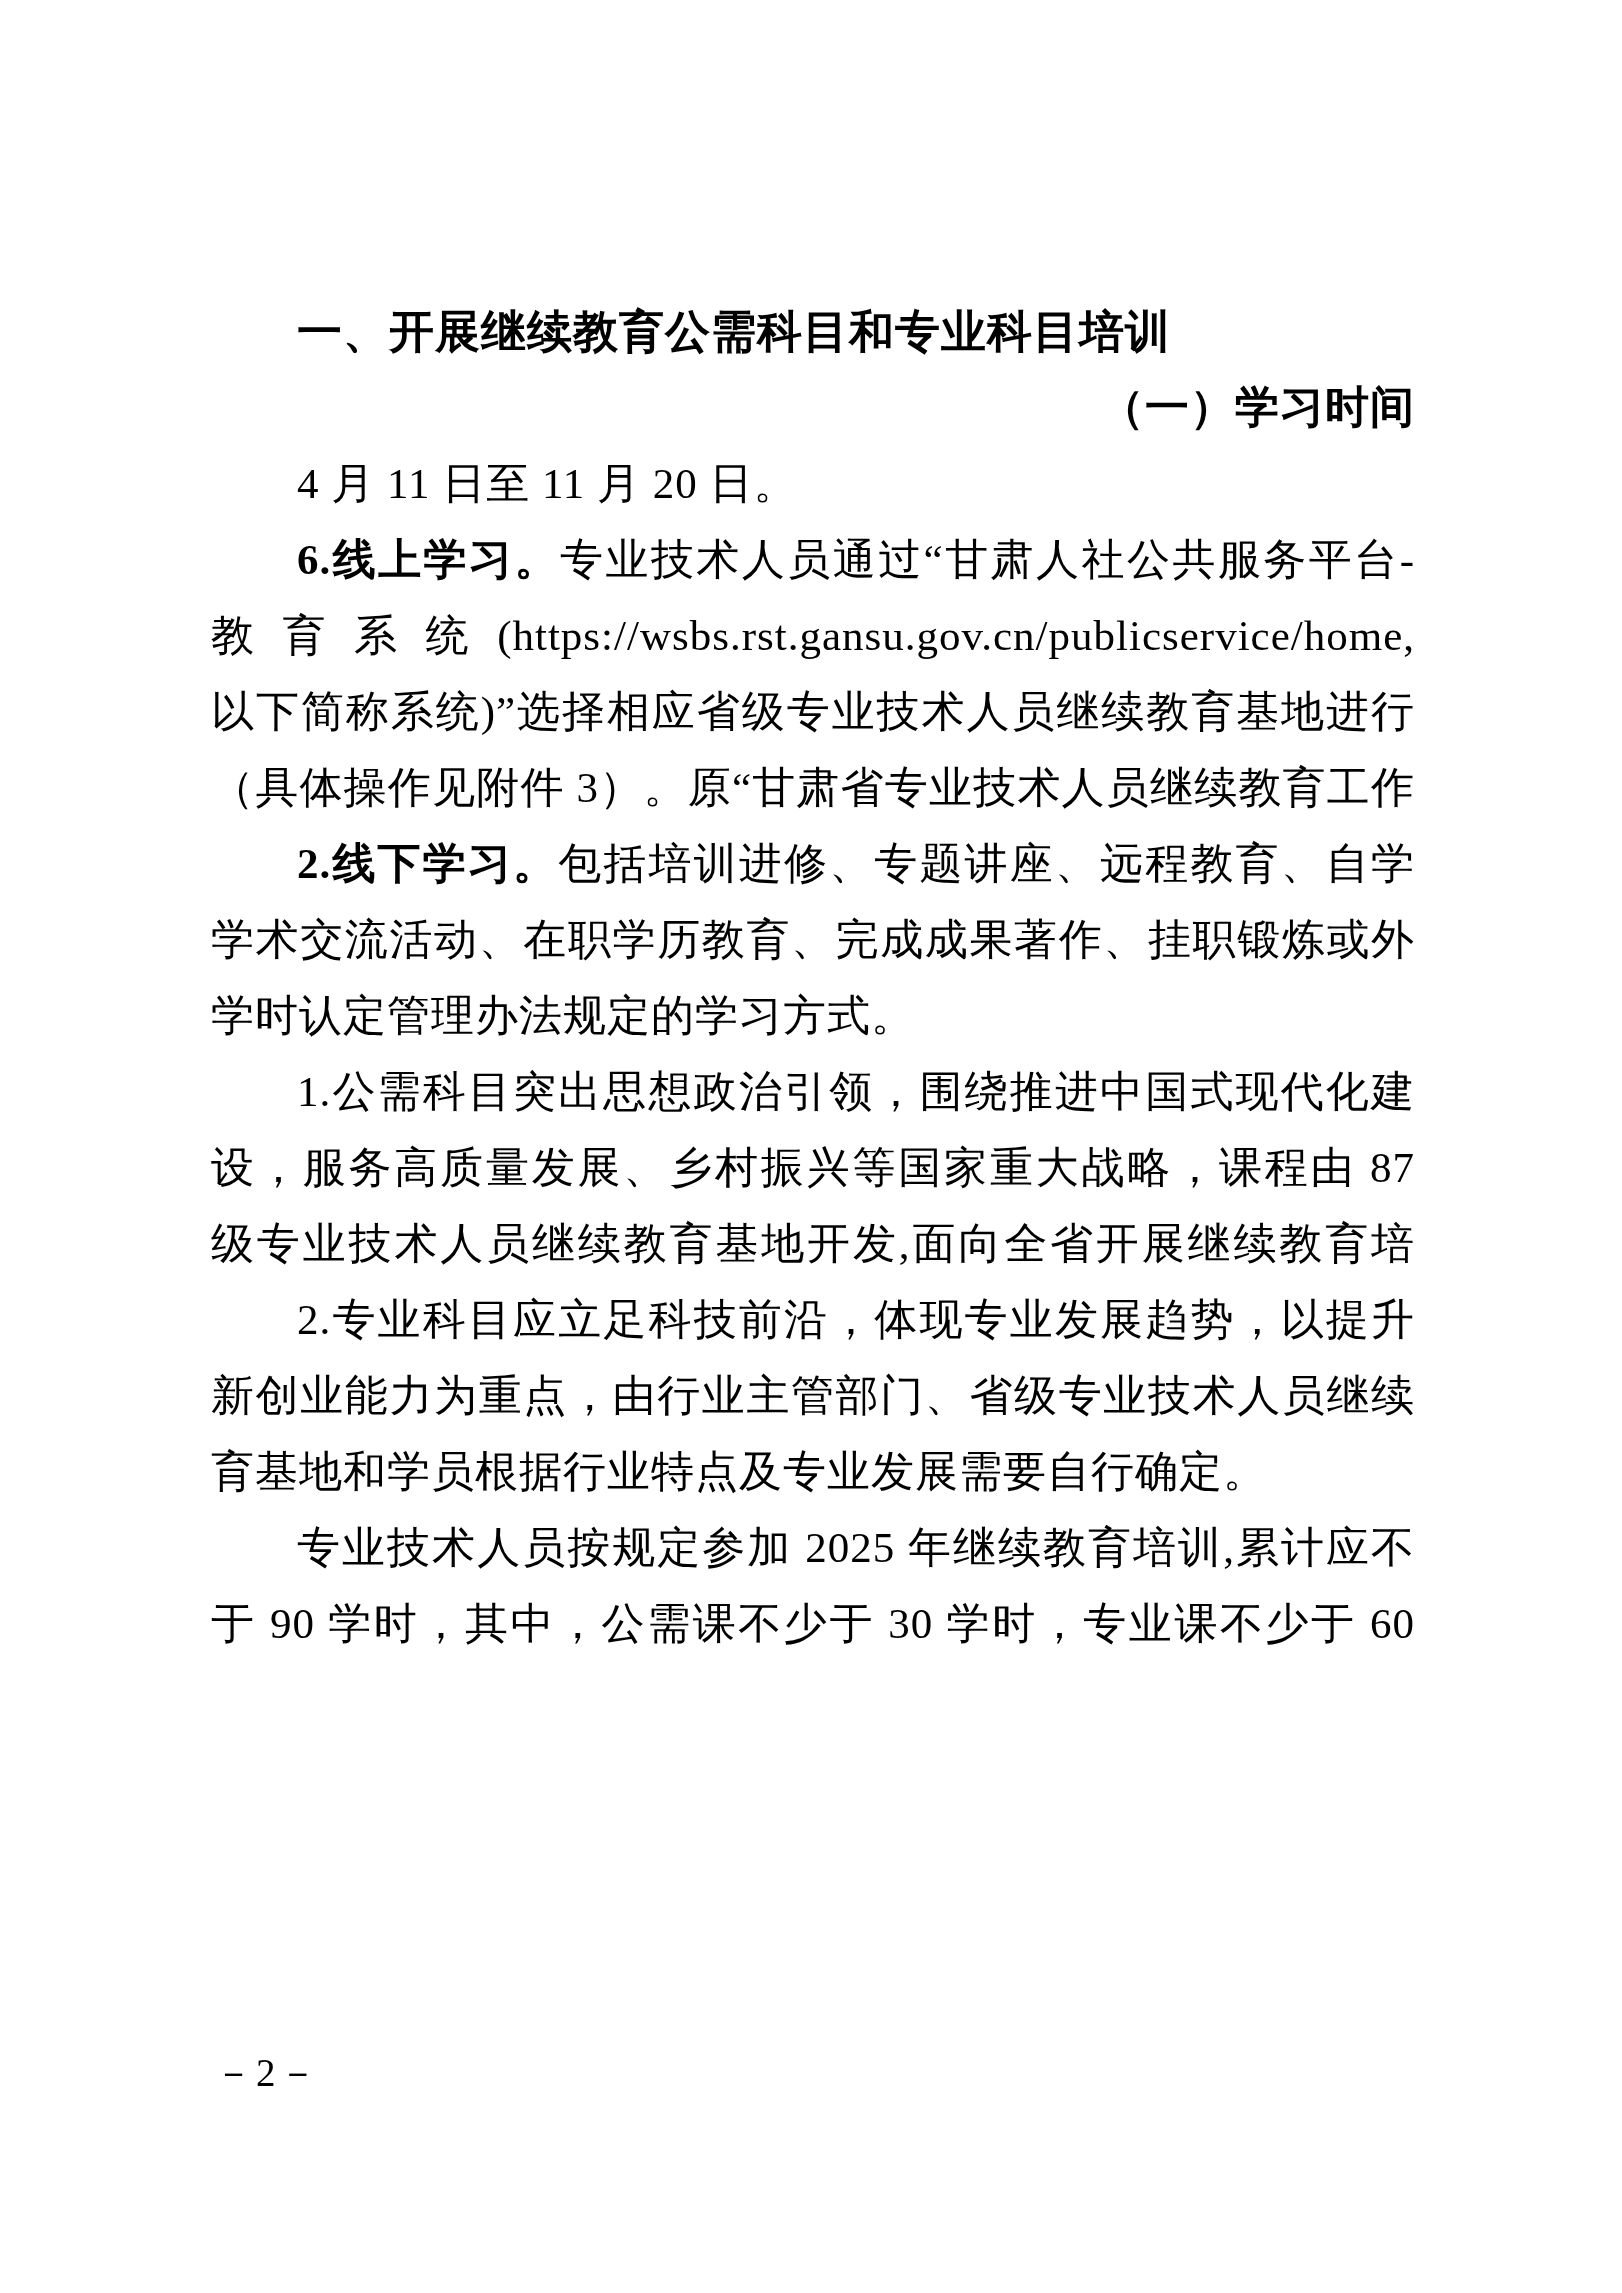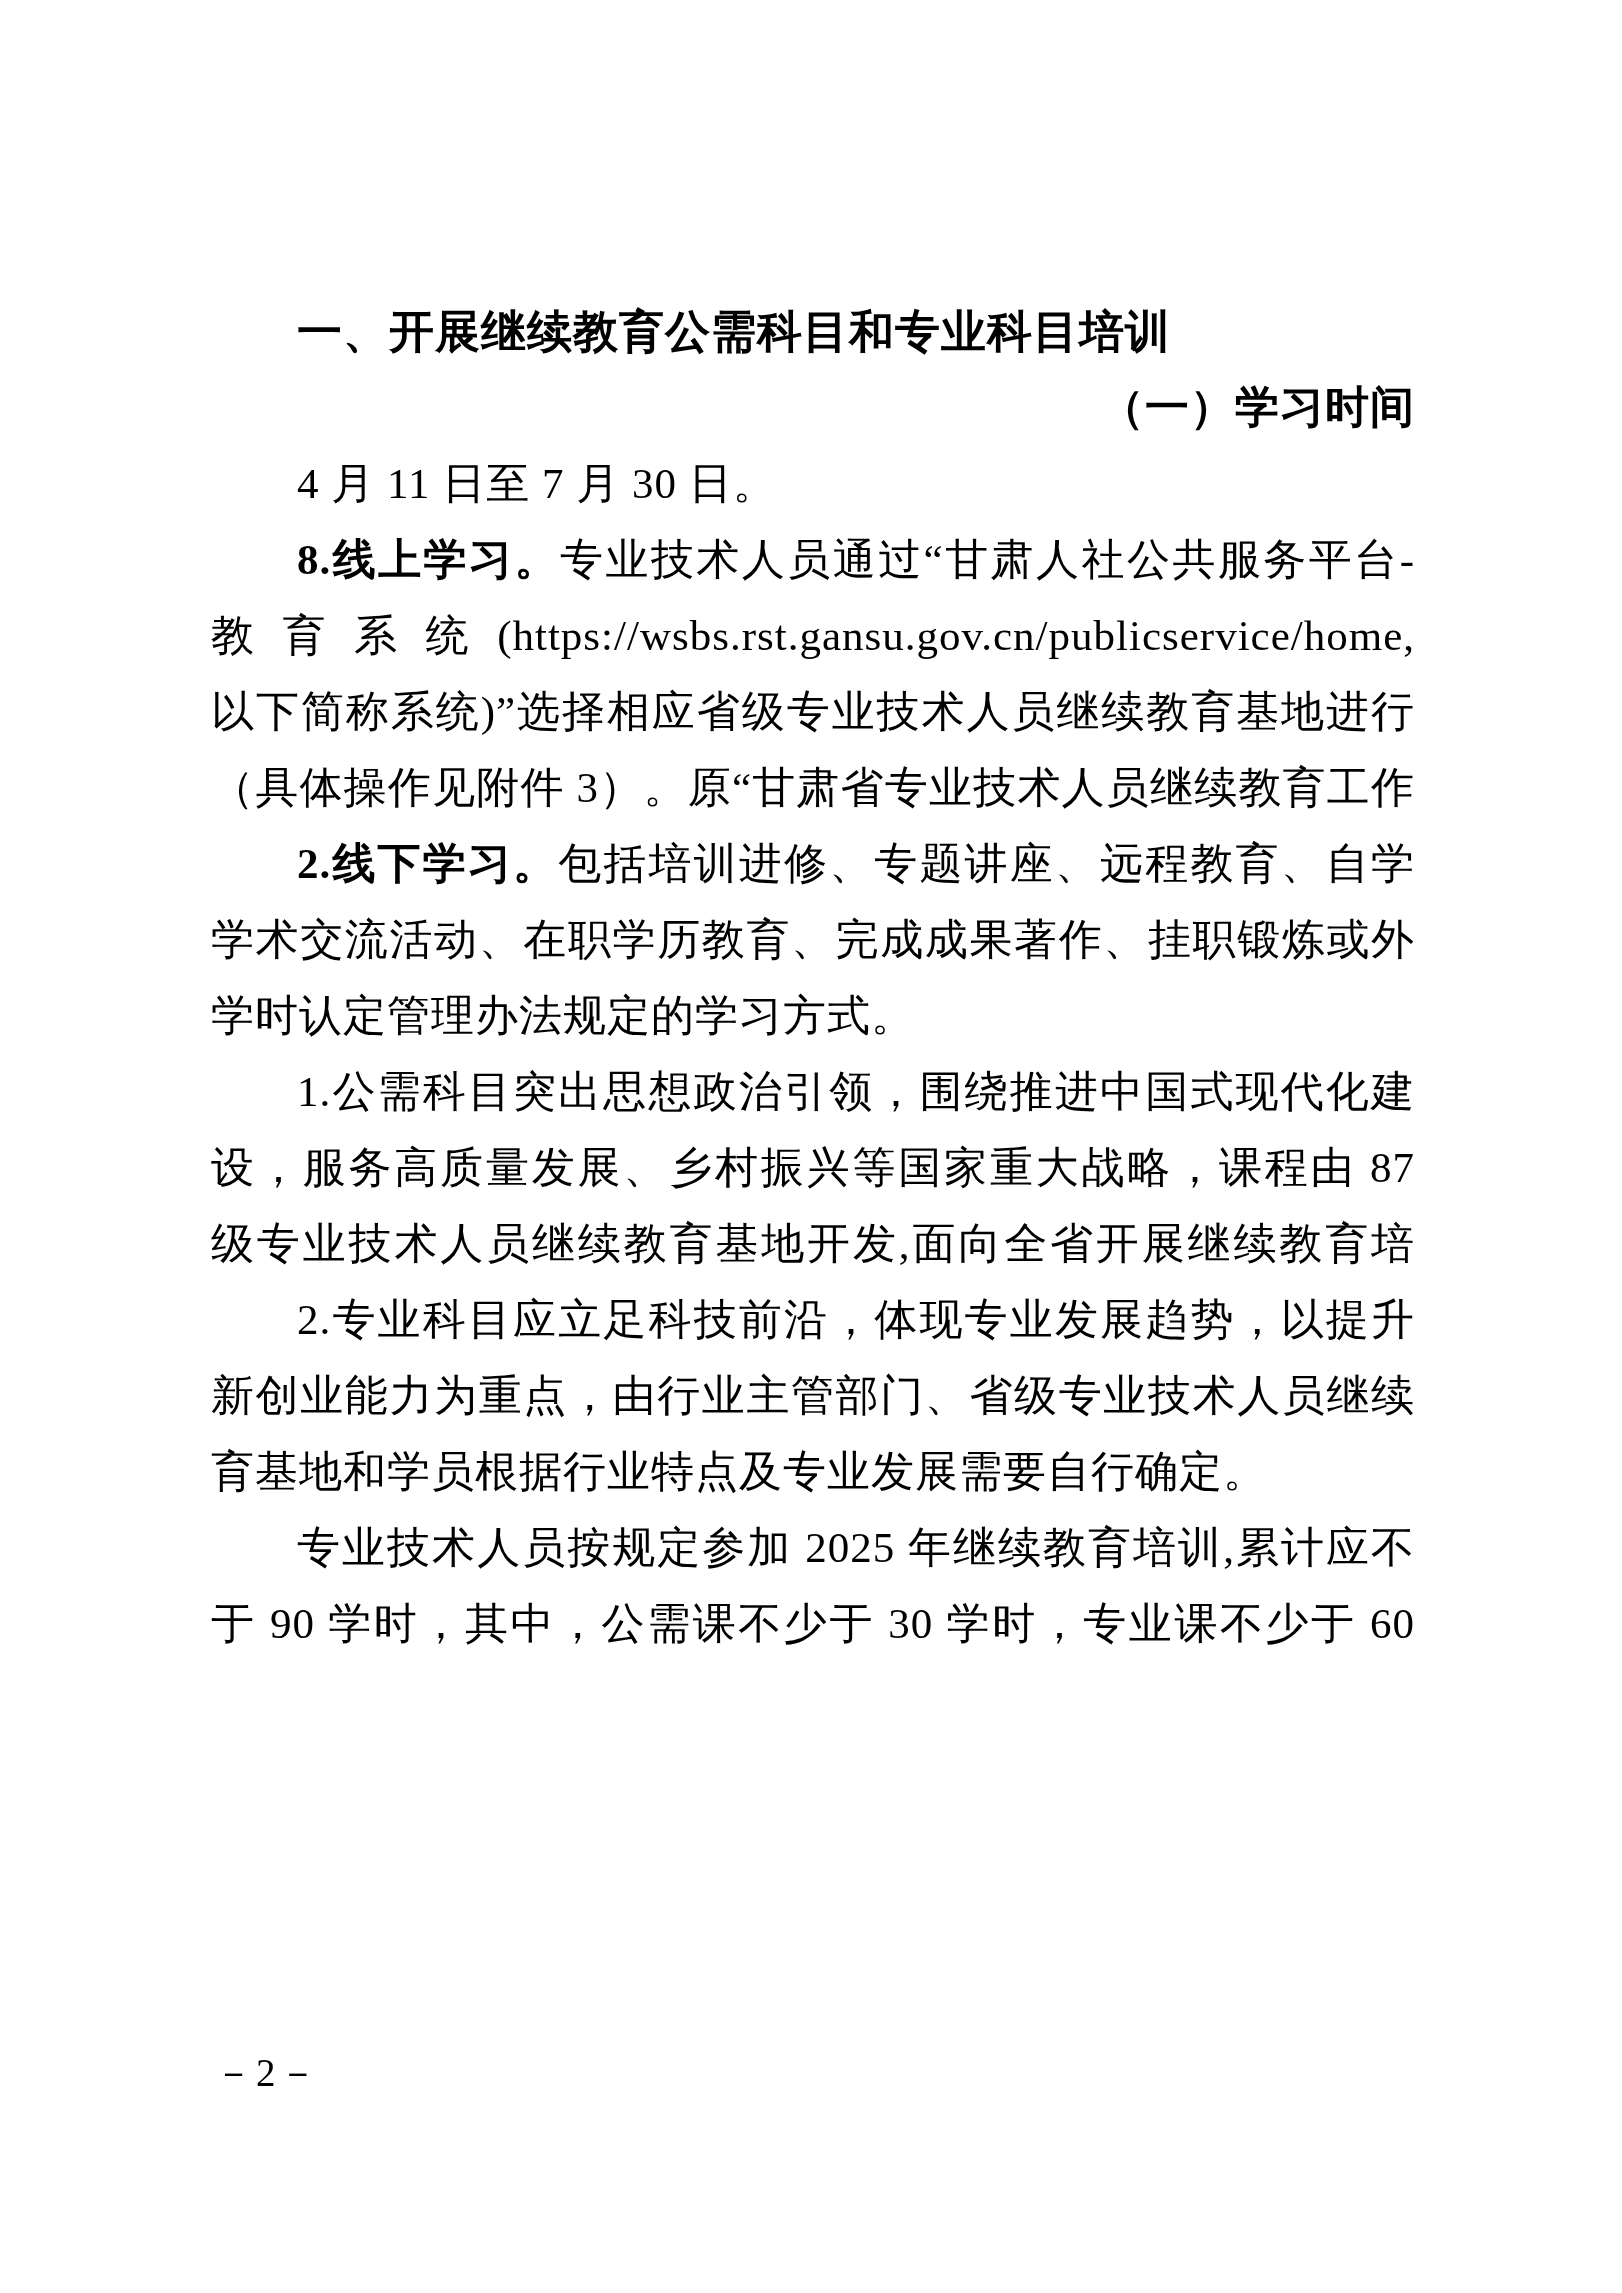--- a/index.html
+++ b/index.html
@@ -68,26 +68,26 @@
 
     <div class="line h1 ind">
       <span>一、开展继续教育公需科目和专业科目培训</span>
     </div>
 
     <div class="line h2 ind">
       <span>（一）学习时间</span>
     </div>
 
     <div class="line ind">
-      <span>4 月 11 日至 7 月 30 日。</span>
+      <span>4 月 11 日至 11 月 20 日。</span>
     </div>
 
 
     <div class="line ind just">
-      <span class="bold-run">8.线上学习。</span><span>专业技术人员通过“甘肃人社公共服务平台-继续</span>
+      <span class="bold-run">6.线上学习。</span><span>专业技术人员通过“甘肃人社公共服务平台-继续</span>
     </div>
 
     <div class="line just">
       <span>教育系统(https://wsbs.rst.gansu.gov.cn/publicservice/home,</span>
     </div>
 
     <div class="line just">
       <span>以下简称系统)”选择相应省级专业技术人员继续教育基地进行学习</span>
     </div>
 

